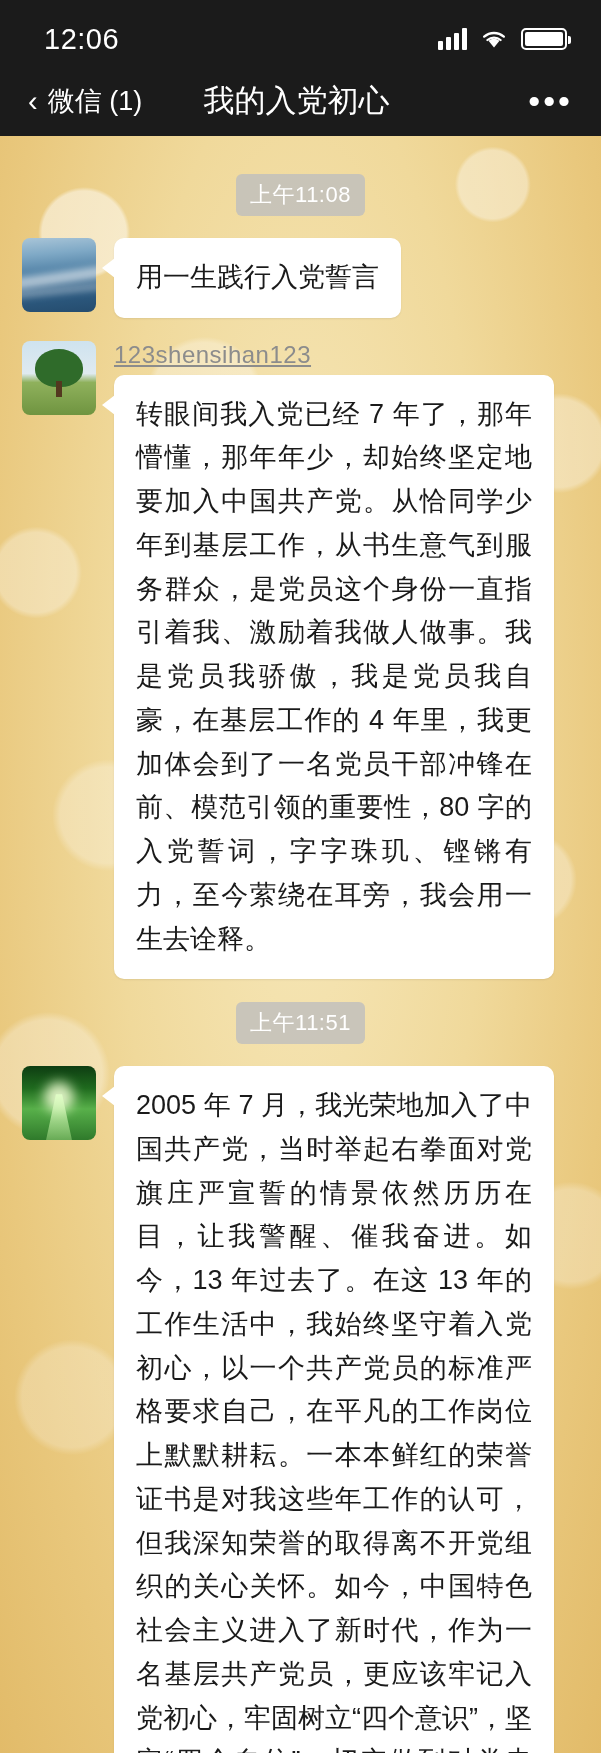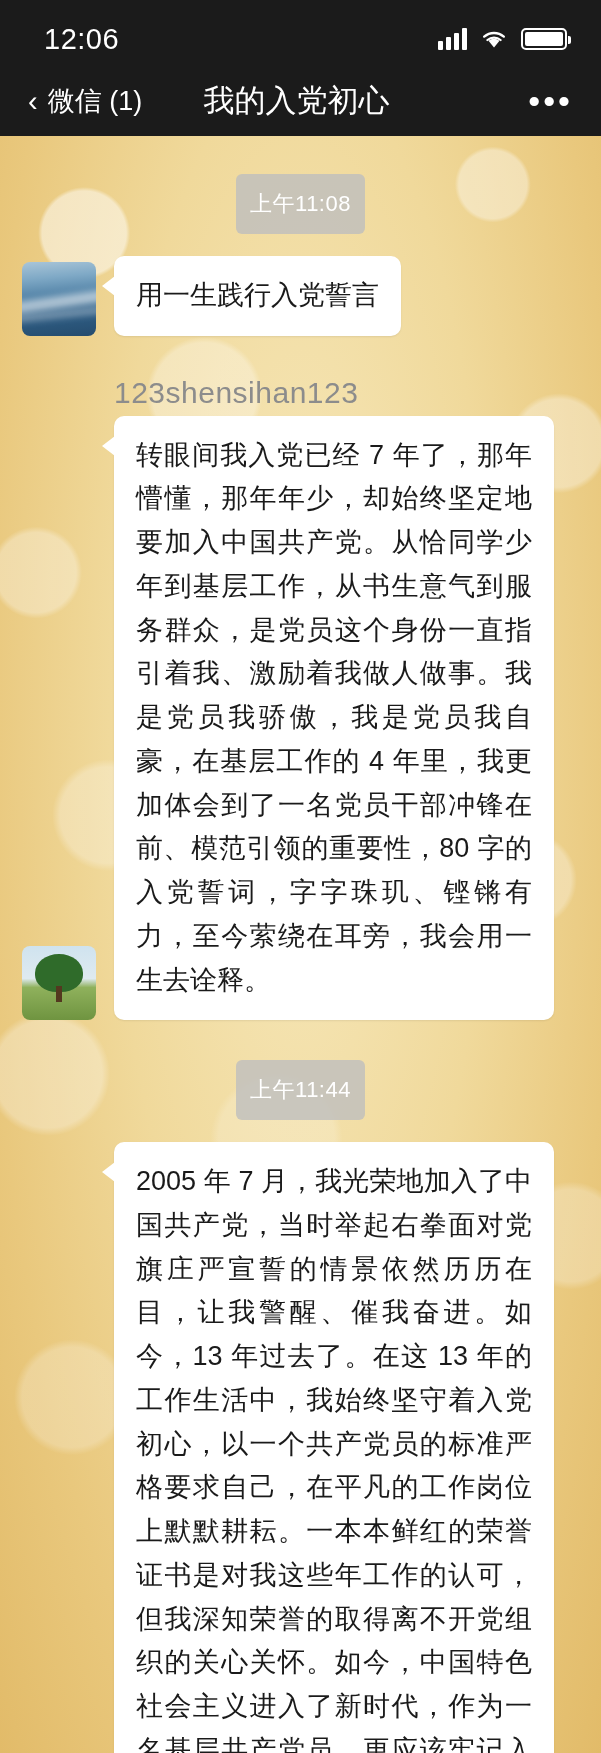--- a/index.html
+++ b/index.html
@@ -147,50 +147,51 @@
   
   .timestamp-row {
     display: flex;
     justify-content: center;
     margin: 14px 0 22px 0;
   }
   .timestamp {
     background: rgba(190,190,190,0.80);
     color: #ffffff;
     font-size: 22px;
-    padding: 15px 14px;
+    padding: 6px 14px;
     border-radius: 6px;
     letter-spacing: 0.5px;
   }
 
   
   .msg {
     display: flex;
-    align-items: flex-end;
-    margin-bottom: 40px;
+    align-items: flex-start;
+    margin-bottom: 23px;
   }
   .avatar {
     width: 74px;
     height: 74px;
     border-radius: 8px;
     flex: 0 0 74px;
     overflow: hidden;
     position: relative;
   }
   .msg-body {
     margin-left: 18px;
     max-width: 440px;
     display: flex;
     flex-direction: column;
   }
   .sender {
-    font-size: 30px;
+    font-size: 24px;
     color: #8c8c8c;
     margin-bottom: 6px;
     letter-spacing: 0.5px;
+    text-decoration: underline;
   }
   .bubble {
     position: relative;
     background: #ffffff;
     border-radius: 10px;
     padding: 18px 22px;
     font-size: 27px;
     line-height: 1.62;
     color: #1a1a1a;
     text-align: justify;
@@ -337,21 +338,21 @@
           <div class="crown"></div>
           <div class="trunk"></div>
         </div>
         <div class="msg-body">
           <div class="sender">123shensihan123</div>
           <div class="bubble">转眼间我入党已经 7 年了，那年懵懂，那年年少，却始终坚定地要加入中国共产党。从恰同学少年到基层工作，从书生意气到服务群众，是党员这个身份一直指引着我、激励着我做人做事。我是党员我骄傲，我是党员我自豪，在基层工作的 4 年里，我更加体会到了一名党员干部冲锋在前、模范引领的重要性，80 字的入党誓词，字字珠玑、铿锵有力，至今萦绕在耳旁，我会用一生去诠释。</div>
         </div>
       </div>
 
       <div class="timestamp-row">
-        <div class="timestamp">上午11:44</div>
+        <div class="timestamp">上午11:51</div>
       </div>
 
       <div class="msg">
         <div class="avatar av-forest">
           <div class="glow"></div>
           <div class="path"></div>
         </div>
         <div class="msg-body">
           <div class="bubble">2005 年 7 月，我光荣地加入了中国共产党，当时举起右拳面对党旗庄严宣誓的情景依然历历在目，让我警醒、催我奋进。如今，13 年过去了。在这 13 年的工作生活中，我始终坚守着入党初心，以一个共产党员的标准严格要求自己，在平凡的工作岗位上默默耕耘。一本本鲜红的荣誉证书是对我这些年工作的认可，但我深知荣誉的取得离不开党组织的关心关怀。如今，中国特色社会主义进入了新时代，作为一名基层共产党员，更应该牢记入党初心，牢固树立“四个意识”，坚定“四个自信”，切实做到对党忠诚、为党分忧，在新时代以新担当、新作为为实现中华民族伟大复兴的中国梦贡献自己的力量。</div>
         </div>

